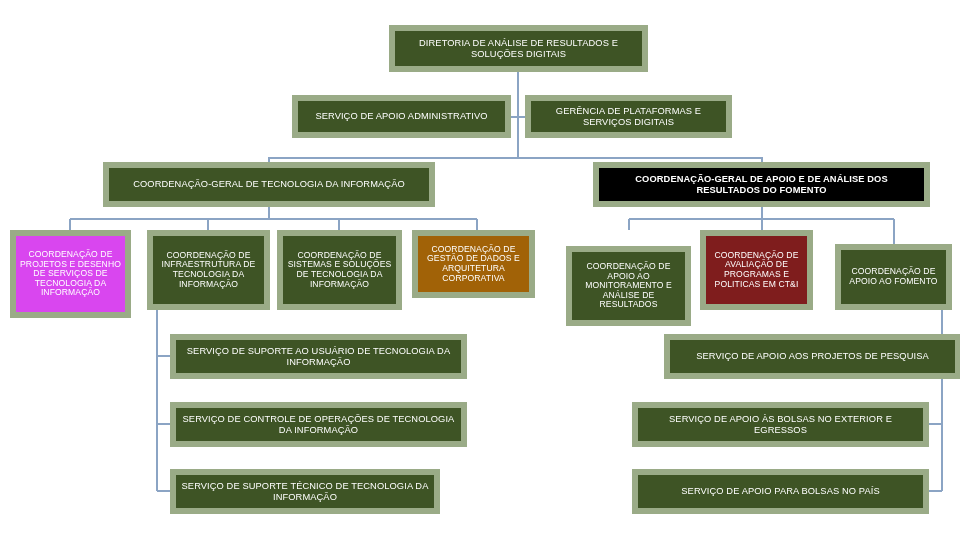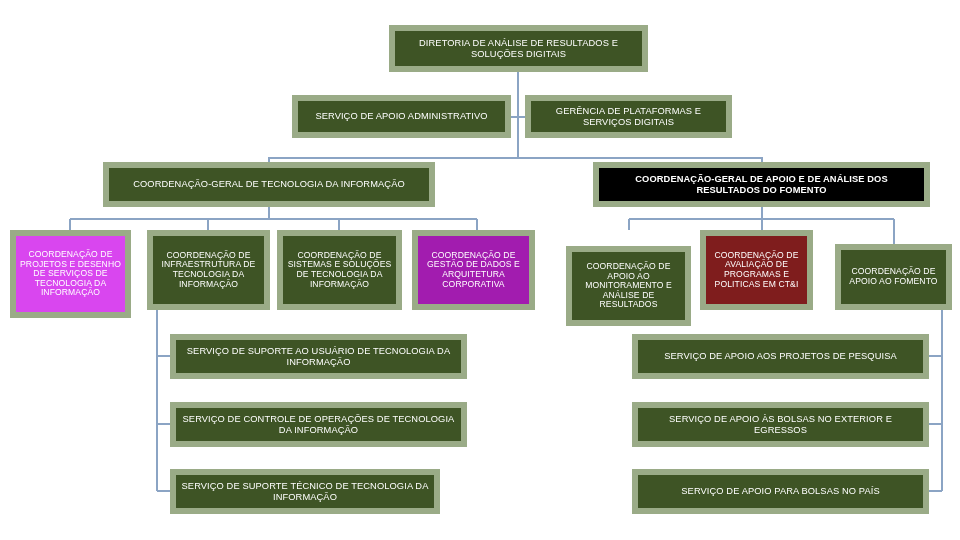--- a/index.html
+++ b/index.html
@@ -103,42 +103,42 @@
   </div>
   <div class="node" style="left: 10px; top: 230px; width: 121px; height: 88px; font-size: 8.6px; background: #d946ef; border-color: rgb(154, 171, 135); color: rgb(255, 255, 255);">
     <span>COORDENAÇÃO DE PROJETOS E DESENHO DE SERVIÇOS DE TECNOLOGIA DA INFORMAÇÃO</span>
   </div>
   <div class="node" style="left: 147px; top: 230px; width: 123px; height: 80px; font-size: 8.6px; background: rgb(62, 84, 37); border-color: rgb(154, 171, 135); color: rgb(255, 255, 255);">
     <span>COORDENAÇÃO DE INFRAESTRUTURA DE TECNOLOGIA DA INFORMAÇÃO</span>
   </div>
   <div class="node" style="left: 277px; top: 230px; width: 125px; height: 80px; font-size: 8.6px; background: rgb(62, 84, 37); border-color: rgb(154, 171, 135); color: rgb(255, 255, 255);">
     <span>COORDENAÇÃO DE SISTEMAS E SOLUÇÕES DE TECNOLOGIA DA INFORMAÇÃO</span>
   </div>
-  <div class="node" style="left: 412px; top: 230px; width: 123px; height: 80px; font-size: 8.6px; background: #a21caf; border-color: rgb(154, 171, 135); color: rgb(255, 255, 255); justify-content: flex-end;">
+  <div class="node" style="left: 412px; top: 230px; width: 123px; height: 68px; font-size: 8.6px; background: #a16207; border-color: rgb(154, 171, 135); color: rgb(255, 255, 255); justify-content: flex-end;">
     <span>COORDENAÇÃO DE GESTÃO DE DADOS E ARQUITETURA CORPORATIVA</span>
   </div>
   <div class="node" style="left: 566px; top: 230px; width: 125px; height: 80px; font-size: 8.6px; background: rgb(62, 84, 37); border-color: rgb(154, 171, 135); color: rgb(255, 255, 255); margin-top: 16px;">
     <span>COORDENAÇÃO DE APOIO AO MONITORAMENTO E ANÁLISE DE RESULTADOS</span>
   </div>
   <div class="node" style="left: 700px; top: 230px; width: 113px; height: 80px; font-size: 8.6px; background: #7f1d1d; border-color: rgb(154, 171, 135); color: rgb(255, 255, 255);">
     <span>COORDENAÇÃO DE AVALIAÇÃO DE PROGRAMAS E POLITICAS EM CT&amp;I</span>
   </div>
   <div class="node" style="left: 835px; top: 244px; width: 117px; height: 66px; font-size: 8.6px; background: rgb(62, 84, 37); border-color: rgb(154, 171, 135); color: rgb(255, 255, 255);">
     <span>COORDENAÇÃO DE APOIO AO FOMENTO</span>
   </div>
   <div class="node" style="left: 170px; top: 334px; width: 297px; height: 45px; font-size: 9.3px; background: rgb(62, 84, 37); border-color: rgb(154, 171, 135); color: rgb(255, 255, 255);">
     <span>SERVIÇO DE SUPORTE AO USUÁRIO DE TECNOLOGIA DA INFORMAÇÃO</span>
   </div>
   <div class="node" style="left: 170px; top: 402px; width: 297px; height: 45px; font-size: 9.3px; background: rgb(62, 84, 37); border-color: rgb(154, 171, 135); color: rgb(255, 255, 255);">
     <span>SERVIÇO DE CONTROLE DE OPERAÇÕES DE TECNOLOGIA DA INFORMAÇÃO</span>
   </div>
   <div class="node" style="left: 170px; top: 469px; width: 270px; height: 45px; font-size: 9.3px; background: rgb(62, 84, 37); border-color: rgb(154, 171, 135); color: rgb(255, 255, 255);">
     <span>SERVIÇO DE SUPORTE TÉCNICO DE TECNOLOGIA DA INFORMAÇÃO</span>
   </div>
-  <div class="node" style="left: 632px; top: 334px; width: 297px; height: 45px; font-size: 9.3px; background: rgb(62, 84, 37); border-color: rgb(154, 171, 135); color: rgb(255, 255, 255);">
+  <div class="node" style="left: 664px; top: 334px; width: 297px; height: 45px; font-size: 9.3px; background: rgb(62, 84, 37); border-color: rgb(154, 171, 135); color: rgb(255, 255, 255);">
     <span>SERVIÇO DE APOIO AOS PROJETOS DE PESQUISA</span>
   </div>
   <div class="node" style="left: 632px; top: 402px; width: 297px; height: 45px; font-size: 9.3px; background: rgb(62, 84, 37); border-color: rgb(154, 171, 135); color: rgb(255, 255, 255);">
     <span>SERVIÇO DE APOIO ÀS BOLSAS NO EXTERIOR E EGRESSOS</span>
   </div>
   <div class="node" style="left: 632px; top: 469px; width: 297px; height: 45px; font-size: 9.3px; background: rgb(62, 84, 37); border-color: rgb(154, 171, 135); color: rgb(255, 255, 255);">
     <span>SERVIÇO DE APOIO PARA BOLSAS NO PAÍS</span>
   </div>
 
 </div>

